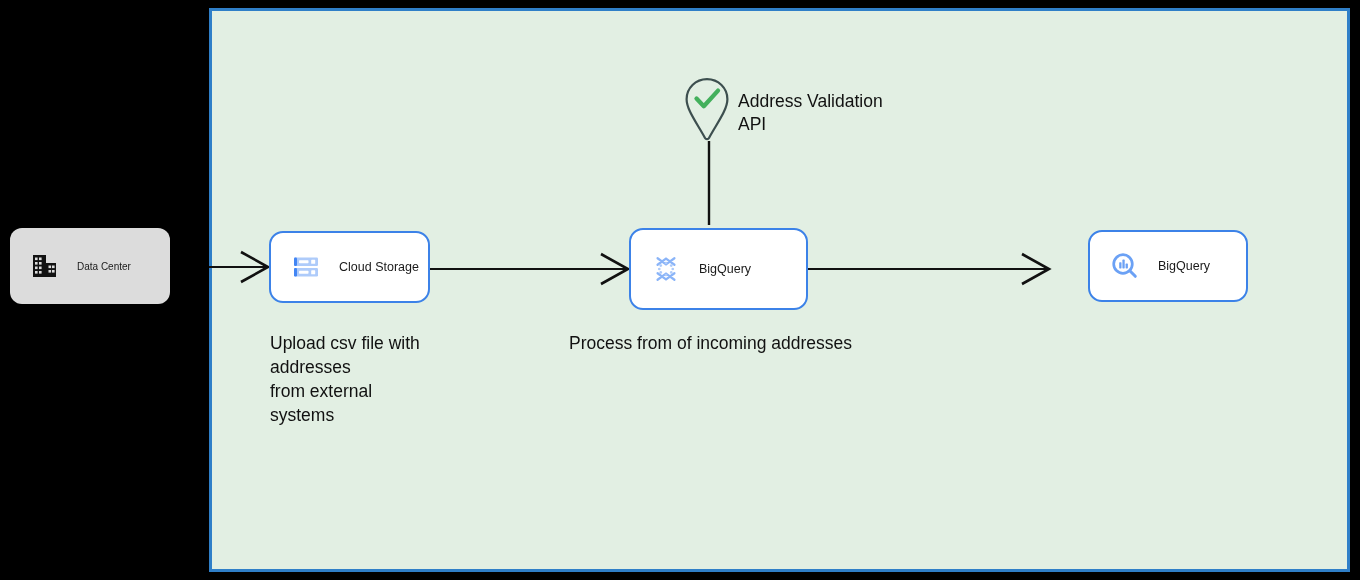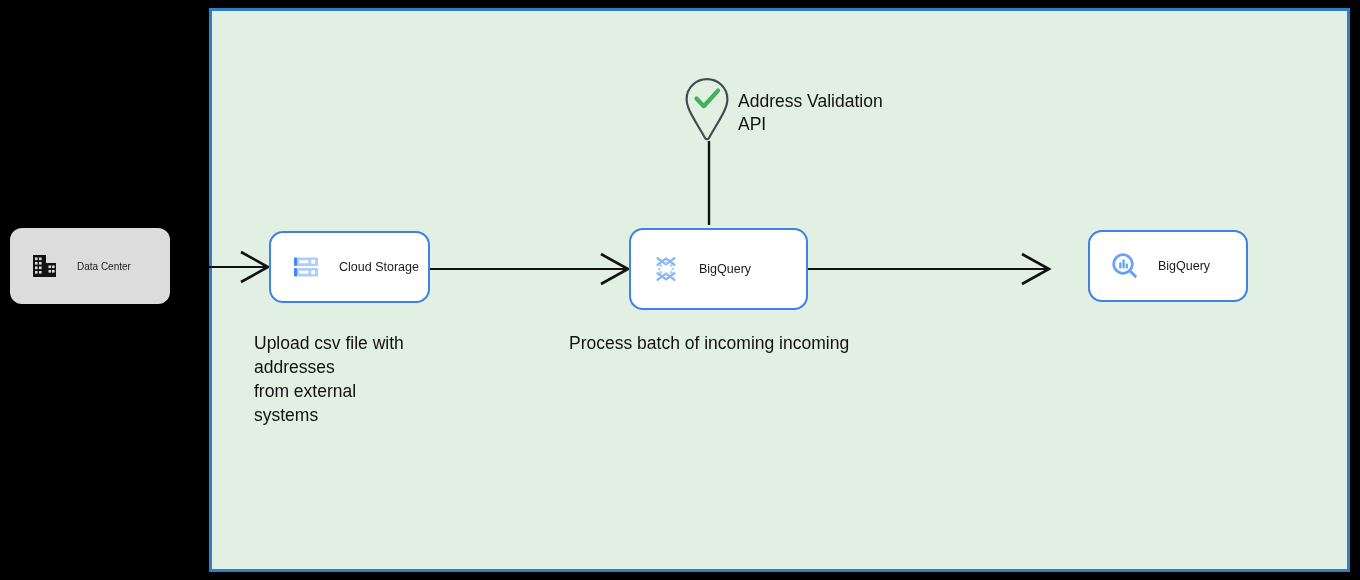--- a/index.html
+++ b/index.html
@@ -247,20 +247,20 @@
                  C 33.5 48.0 44.4 34.0 44.4 23.2
                  C 44.4 12.1 35.4 3.2 24 3.2 Z" fill="none" stroke="#3d4f4f" stroke-width="2.2" stroke-linejoin="round"></path>
 
         <path d="M13.5 22.5 L20.8 30.2 L35.0 14.6" fill="none" stroke="#43b05c" stroke-width="4.3" stroke-linecap="round" stroke-linejoin="round"></path>
       </svg>
     </span>
     <span class="api-label">Address Validation
 API</span>
   </div>
 
-  <div class="caption" style="left:254px; top:331px; width:215px;">Upload csv file with addresses
+  <div class="caption" style="left:270px; top:331px; width:215px;">Upload csv file with addresses
 from external
 systems</div>
 
-  <div class="caption" style="left:569px; top:331px; width:360px;">Process batch of incoming incoming</div>
+  <div class="caption" style="left:569px; top:331px; width:360px;">Process from of incoming addresses</div>
 
 
 </div>
 
 </body></html>

